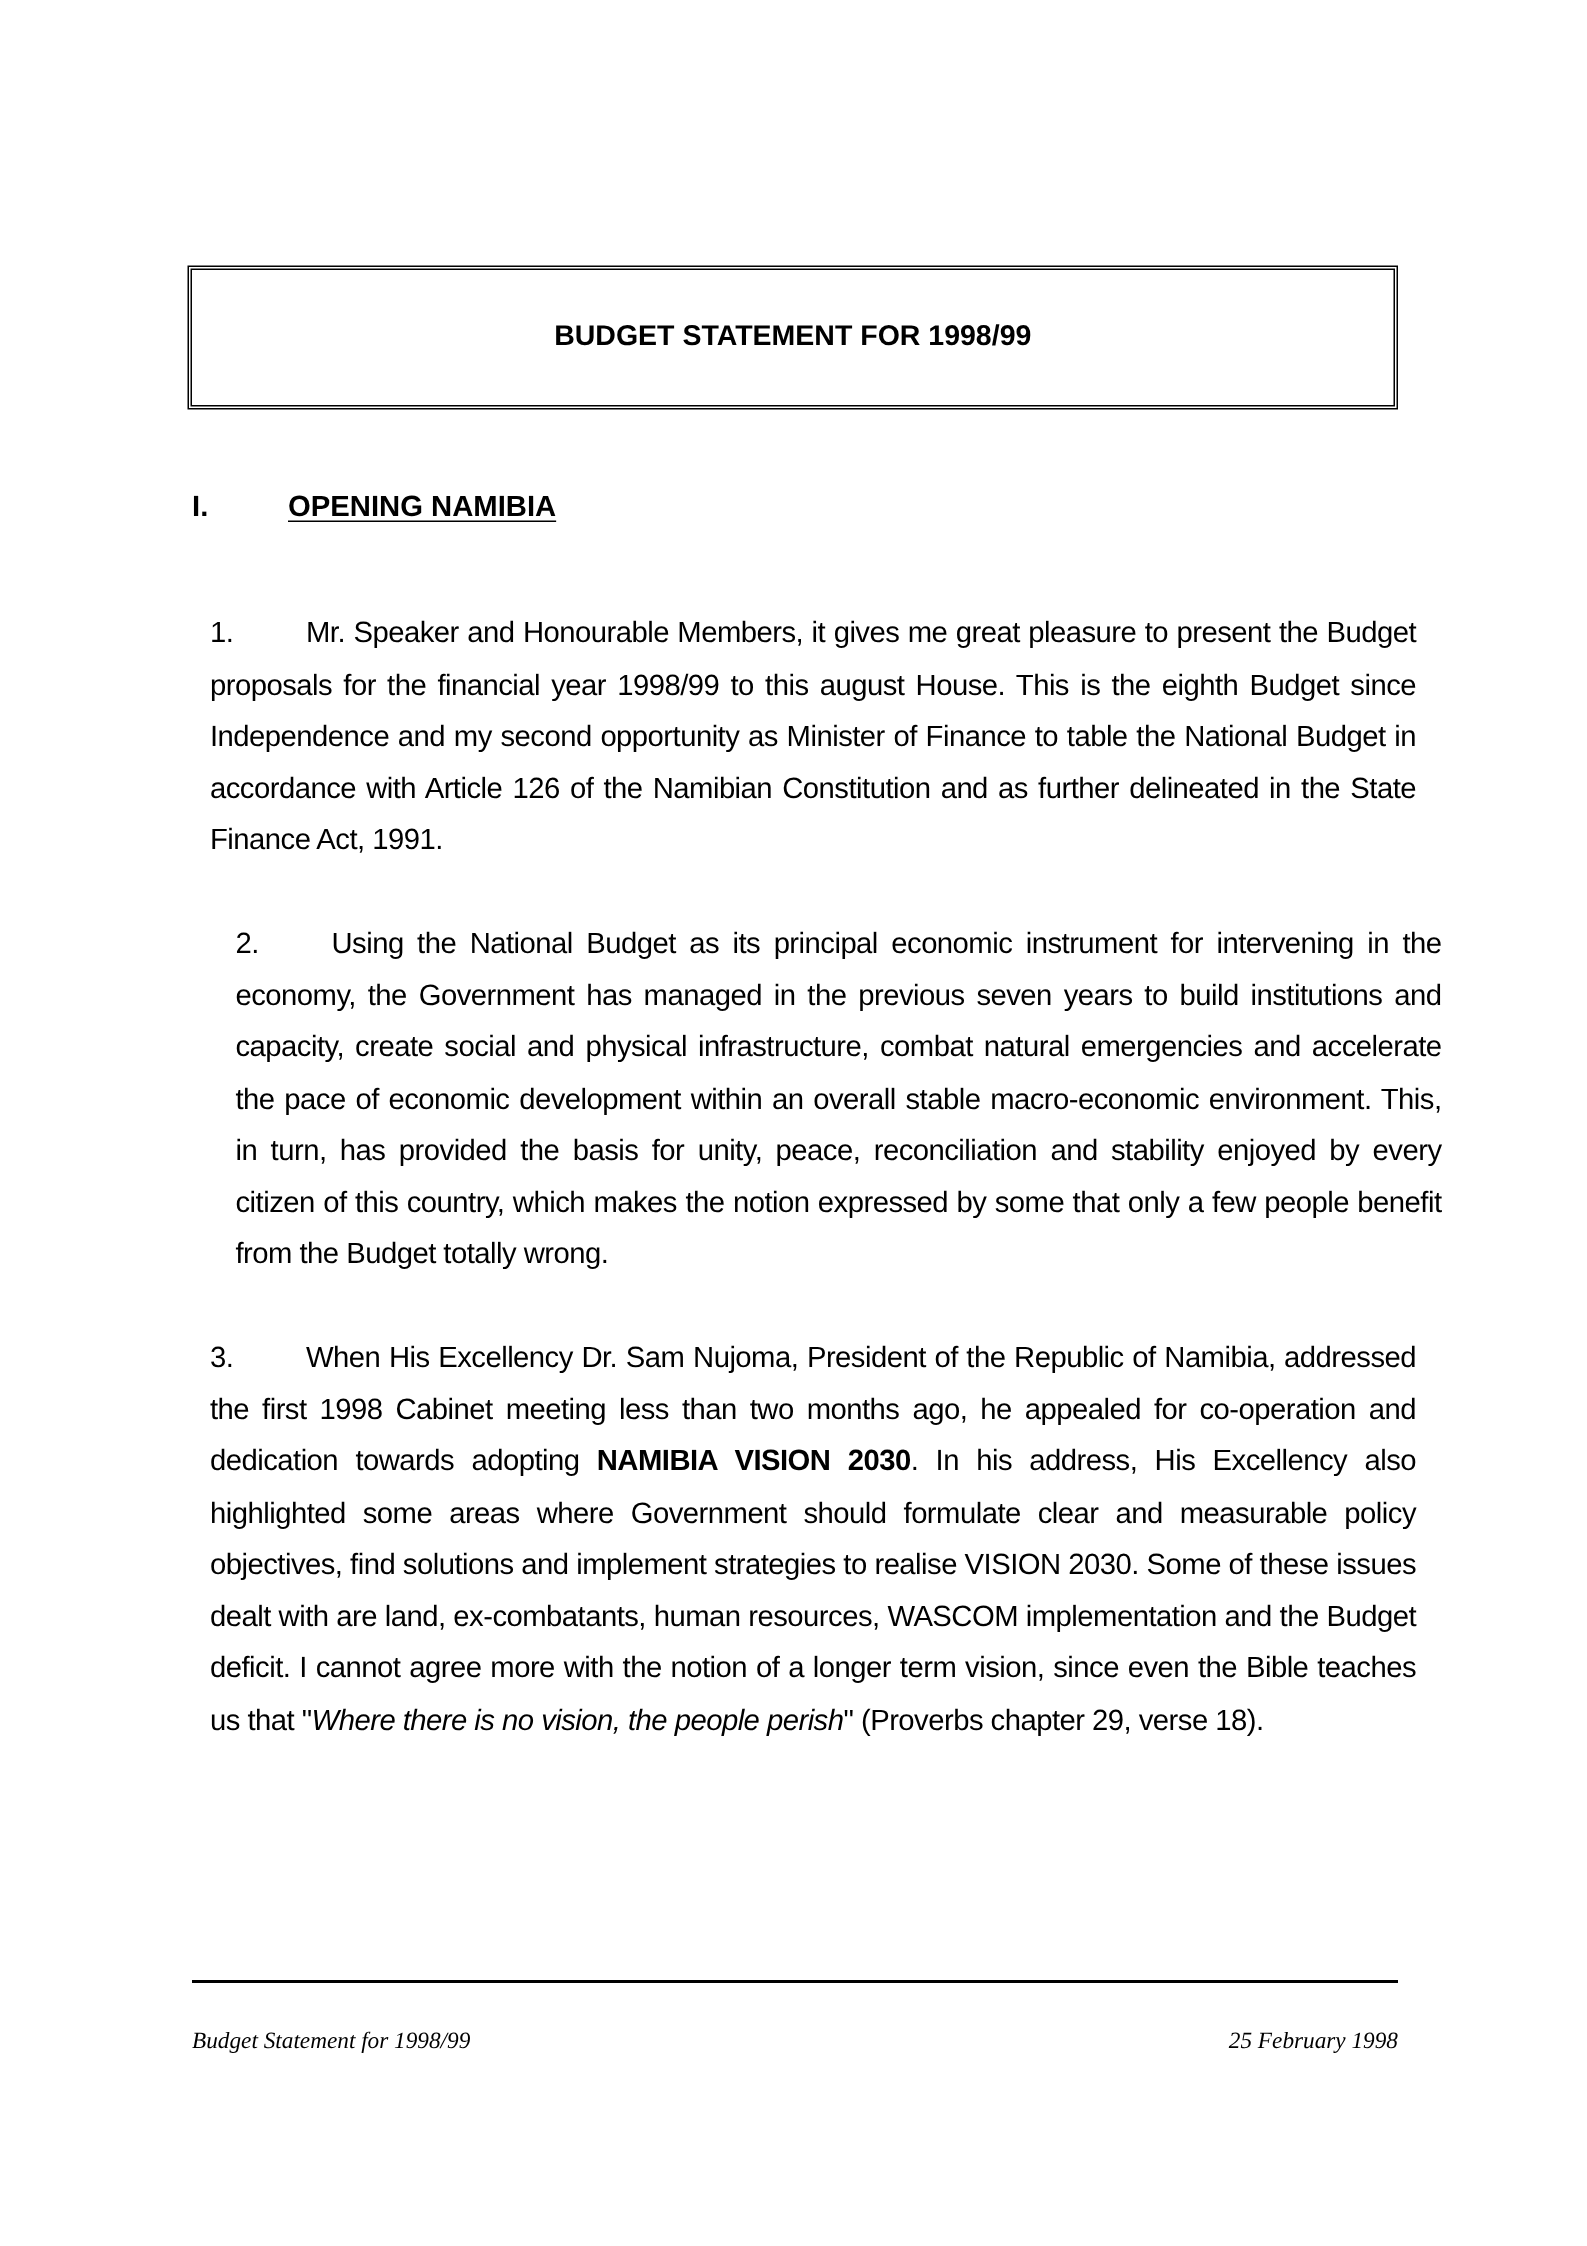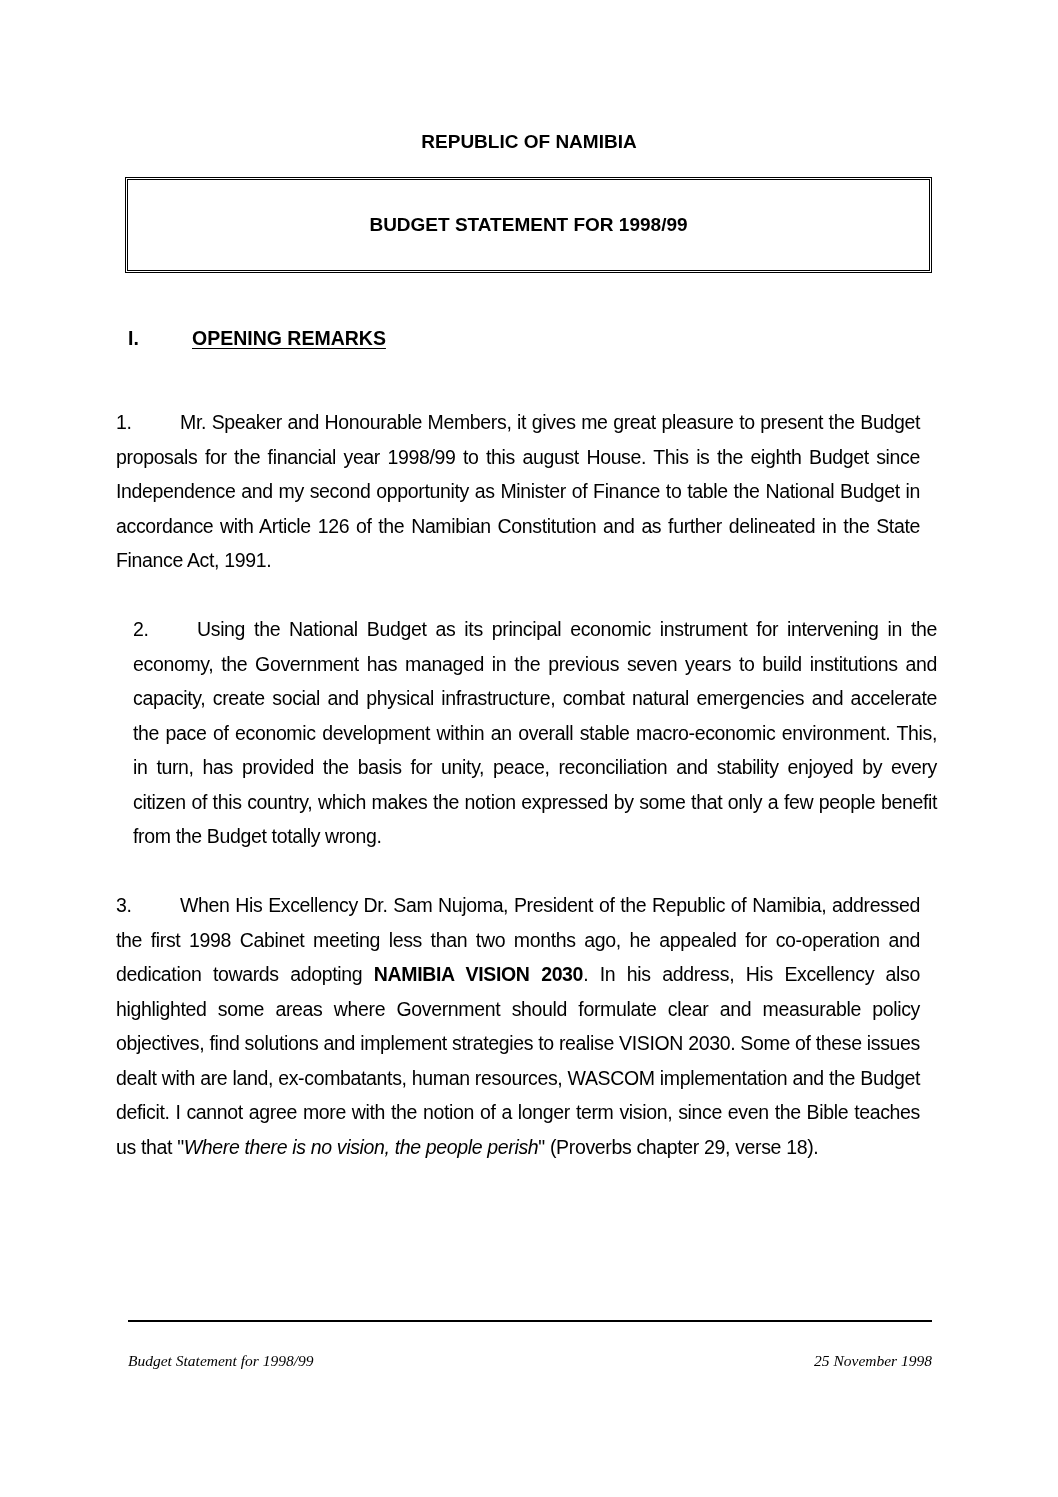--- a/index.html
+++ b/index.html
@@ -18,21 +18,21 @@
     position: absolute; inset: 0; display: flex; align-items: center; justify-content: center;
     font-family: "Liberation Sans", sans-serif; font-weight: bold; font-size: 19px;
   }
   .section-heading {
     position: absolute; top: 327px; left: 128px;
     font-family: "Liberation Sans", sans-serif; font-weight: bold; font-size: 19.5px;
   }
   .section-heading .num { position: absolute; left: 0; }
   .section-heading .label { position: absolute; left: 64px; white-space: nowrap; text-decoration: underline; text-underline-offset: 3px; }
   .body-text {
-    position: absolute; left: 116px; width: 804px;
+    position: absolute; left: 140px; width: 804px;
     font-family: "Liberation Sans", sans-serif; font-size: 19.5px; line-height: 34.5px;
     text-align: justify; letter-spacing: -0.35px;
   }
   .para { margin: 0; }
   .para .pnum { display: inline-block; width: 64px; }
   .p1 { top: 405px; }
   .p2 { top: 612px; margin-left: 17px; }
   .p3 { top: 888px; }
   .p4 { top: 1232px; }
   .bold { font-weight: bold; }
@@ -45,44 +45,43 @@
     position: absolute; left: 128px; top: 1352px; width: 804px;
     font-family: "Liberation Serif", serif; font-style: italic; font-size: 15.5px;
     display: flex; justify-content: space-between;
   }
 </style>
 </head>
 <body>
 
 <div class="page">
 
-  <div class="country">REPUBLIC OF NAMIBIA</div>
 
   <div class="title-box">
     <div class="inner">BUDGET STATEMENT FOR 1998/99</div>
   </div>
 
   <div class="section-heading">
     <span class="num">I.</span>
-    <span class="label">OPENING REMARKS</span>
+    <span class="label">OPENING NAMIBIA</span>
   </div>
 
   <div class="body-text p1">
     <p class="para"><span class="pnum">1.</span><span>Mr. Speaker and Honourable Members, it gives me great pleasure to present the Budget proposals for the financial year 1998/99 to this august House.  This is the eighth Budget since Independence and my second opportunity as Minister of Finance to table the National Budget in accordance with Article 126 of the Namibian Constitution and as further delineated in the State Finance Act, 1991.</span></p>
   </div>
 
   <div class="body-text p2">
     <p class="para"><span class="pnum">2.</span><span>Using the National Budget as its principal economic instrument for intervening in the economy, the Government has managed in the previous seven years to build institutions and capacity, create social and physical infrastructure, combat natural emergencies and accelerate the pace of economic development within an overall stable macro-economic environment.  This, in turn, has provided the basis for unity, peace, reconciliation and stability enjoyed by every citizen of this country, which makes the notion expressed by some that only a few people benefit from the Budget totally wrong.</span></p>
   </div>
 
   <div class="body-text p3">
     <p class="para"><span class="pnum">3.</span><span>When His Excellency Dr. Sam Nujoma, President of the Republic of Namibia, addressed the first 1998 Cabinet meeting less than two months ago, he appealed for co-operation and dedication towards adopting </span><span class="bold">NAMIBIA VISION 2030</span><span>.  In his address, His Excellency also highlighted some areas where Government should formulate clear and measurable policy objectives, find solutions and implement strategies to realise VISION 2030.  Some of these issues dealt with are land, ex-combatants, human resources, WASCOM implementation and the Budget deficit. I cannot agree more with the notion of a longer term vision, since even the Bible teaches us that "</span><span class="ital">Where there is no vision, the people perish</span><span>" (Proverbs chapter 29, verse 18).</span></p>
   </div>
 
 
   <div class="footer-rule"></div>
 
   <div class="footer">
     <span>Budget Statement for 1998/99</span>
-    <span>25 November 1998</span>
+    <span>25 February 1998</span>
   </div>
 
 </div>
 
 </body></html>

